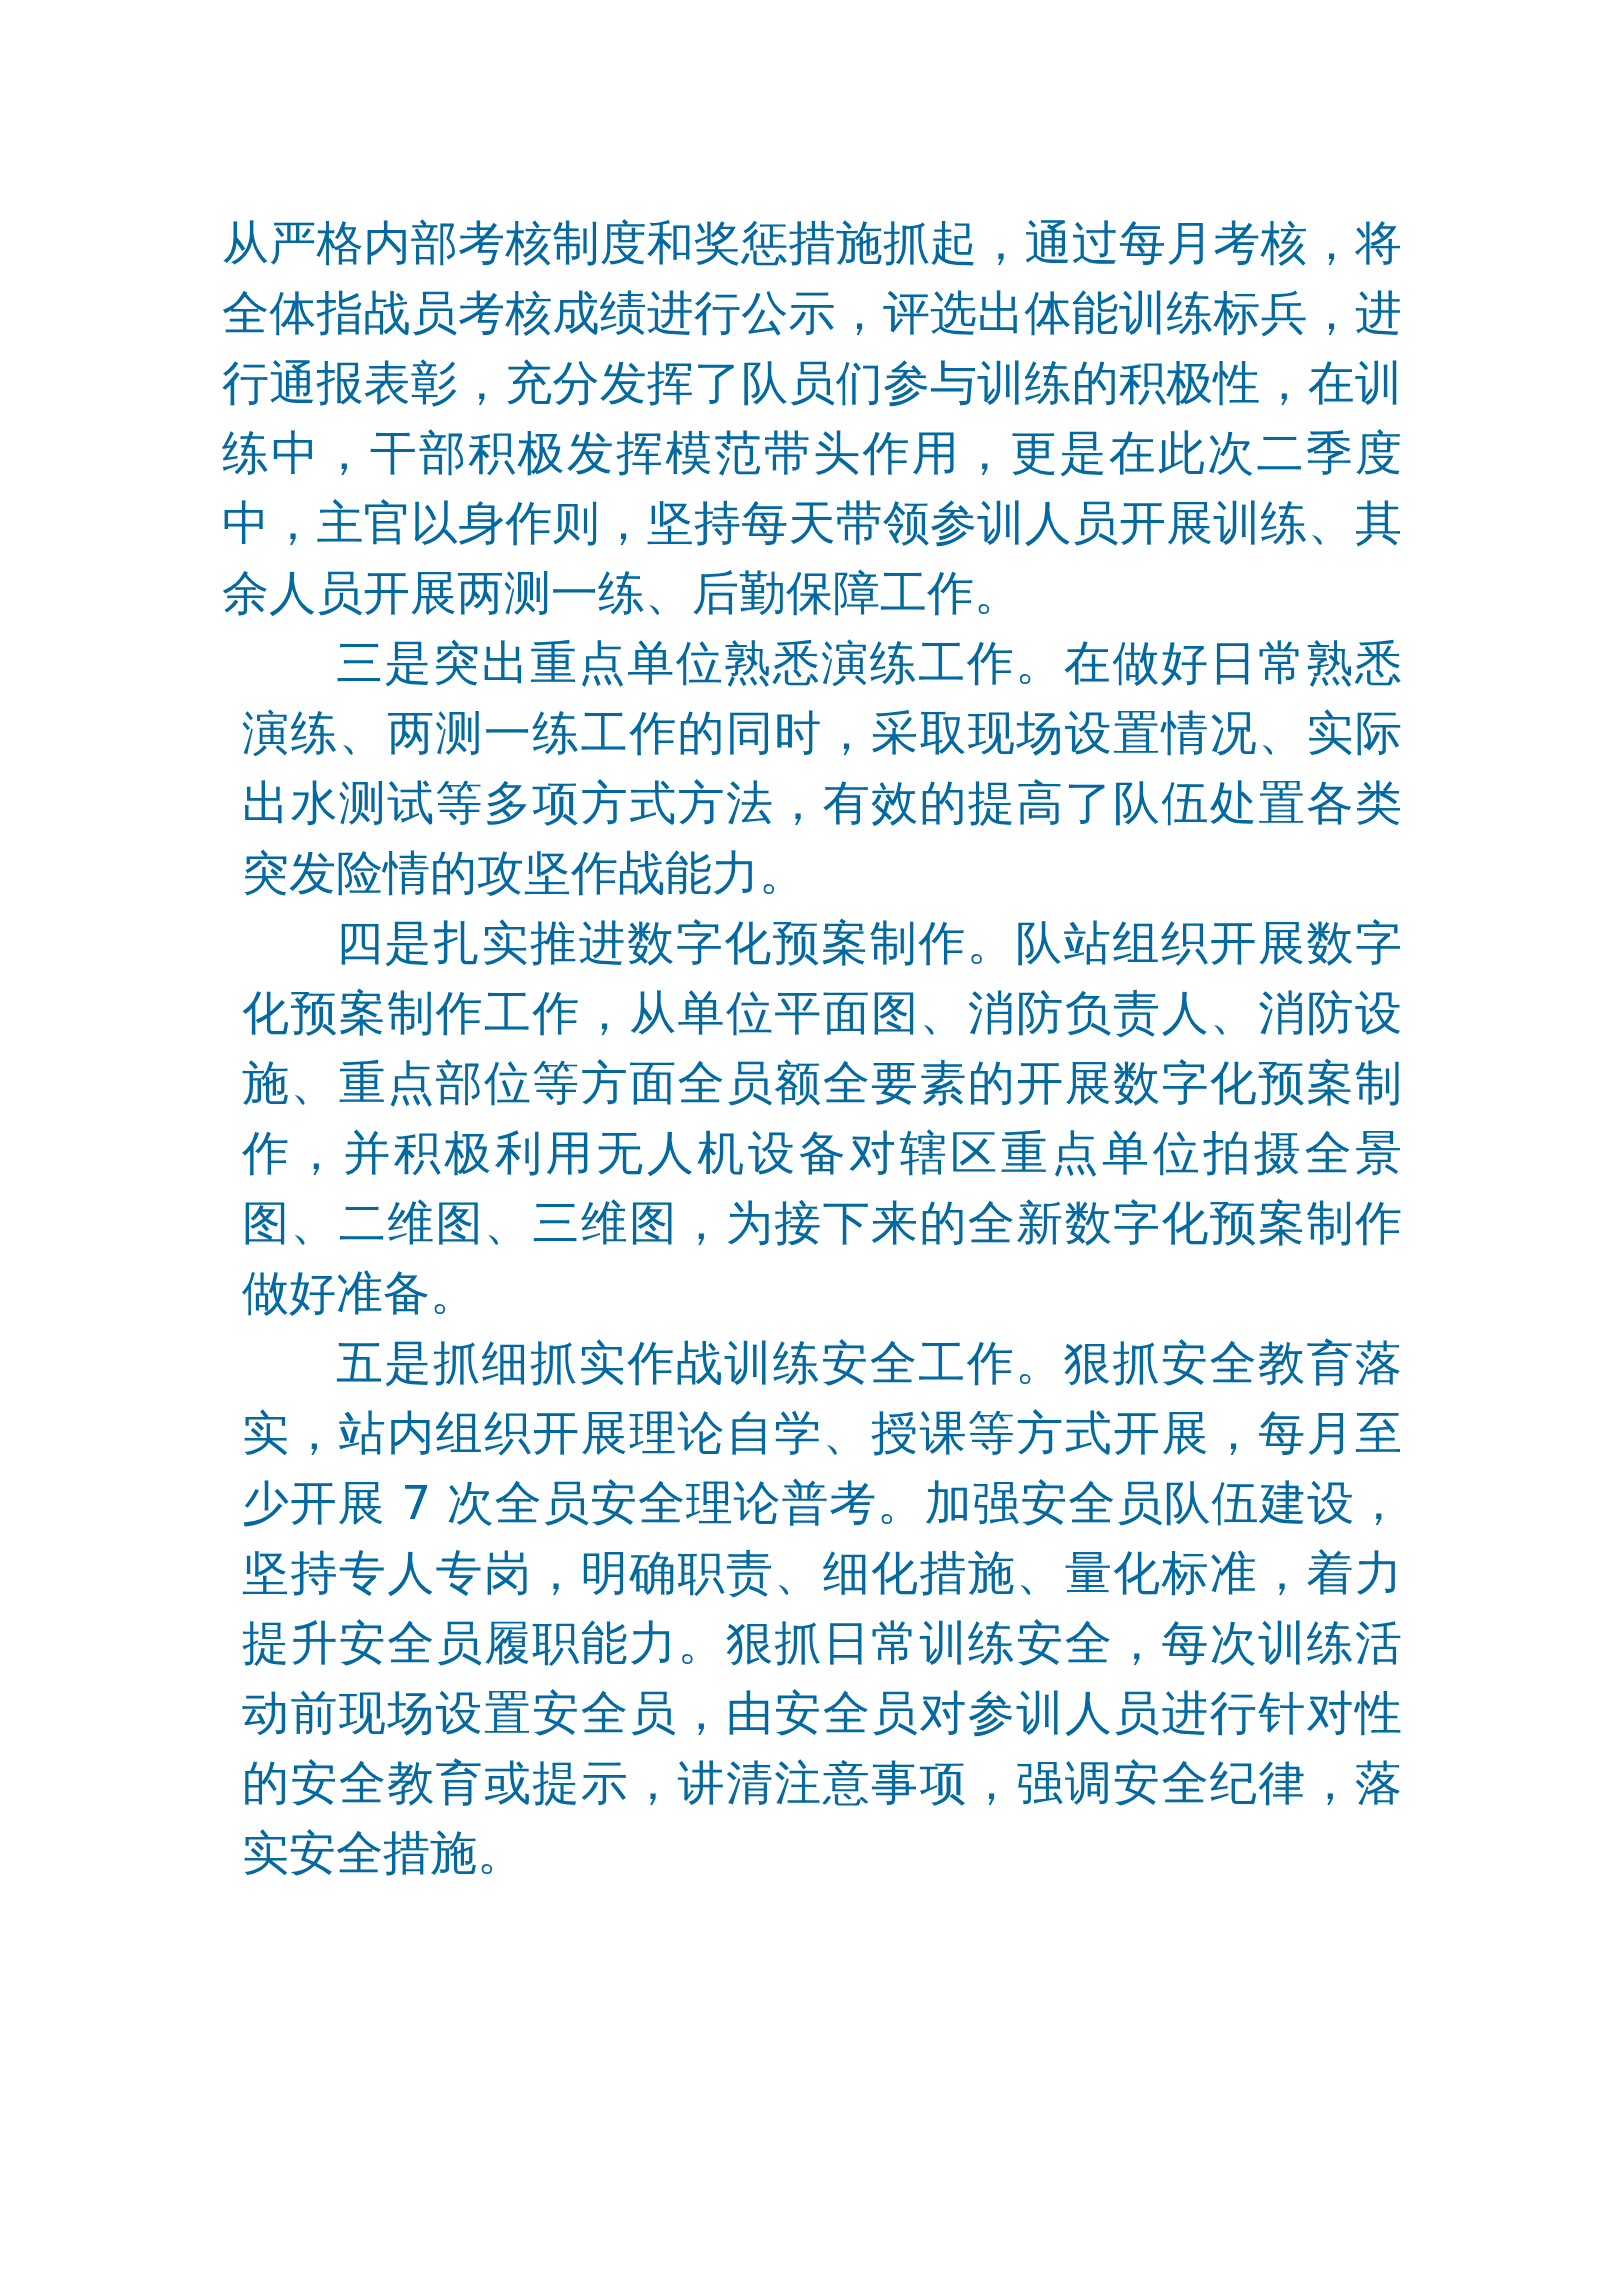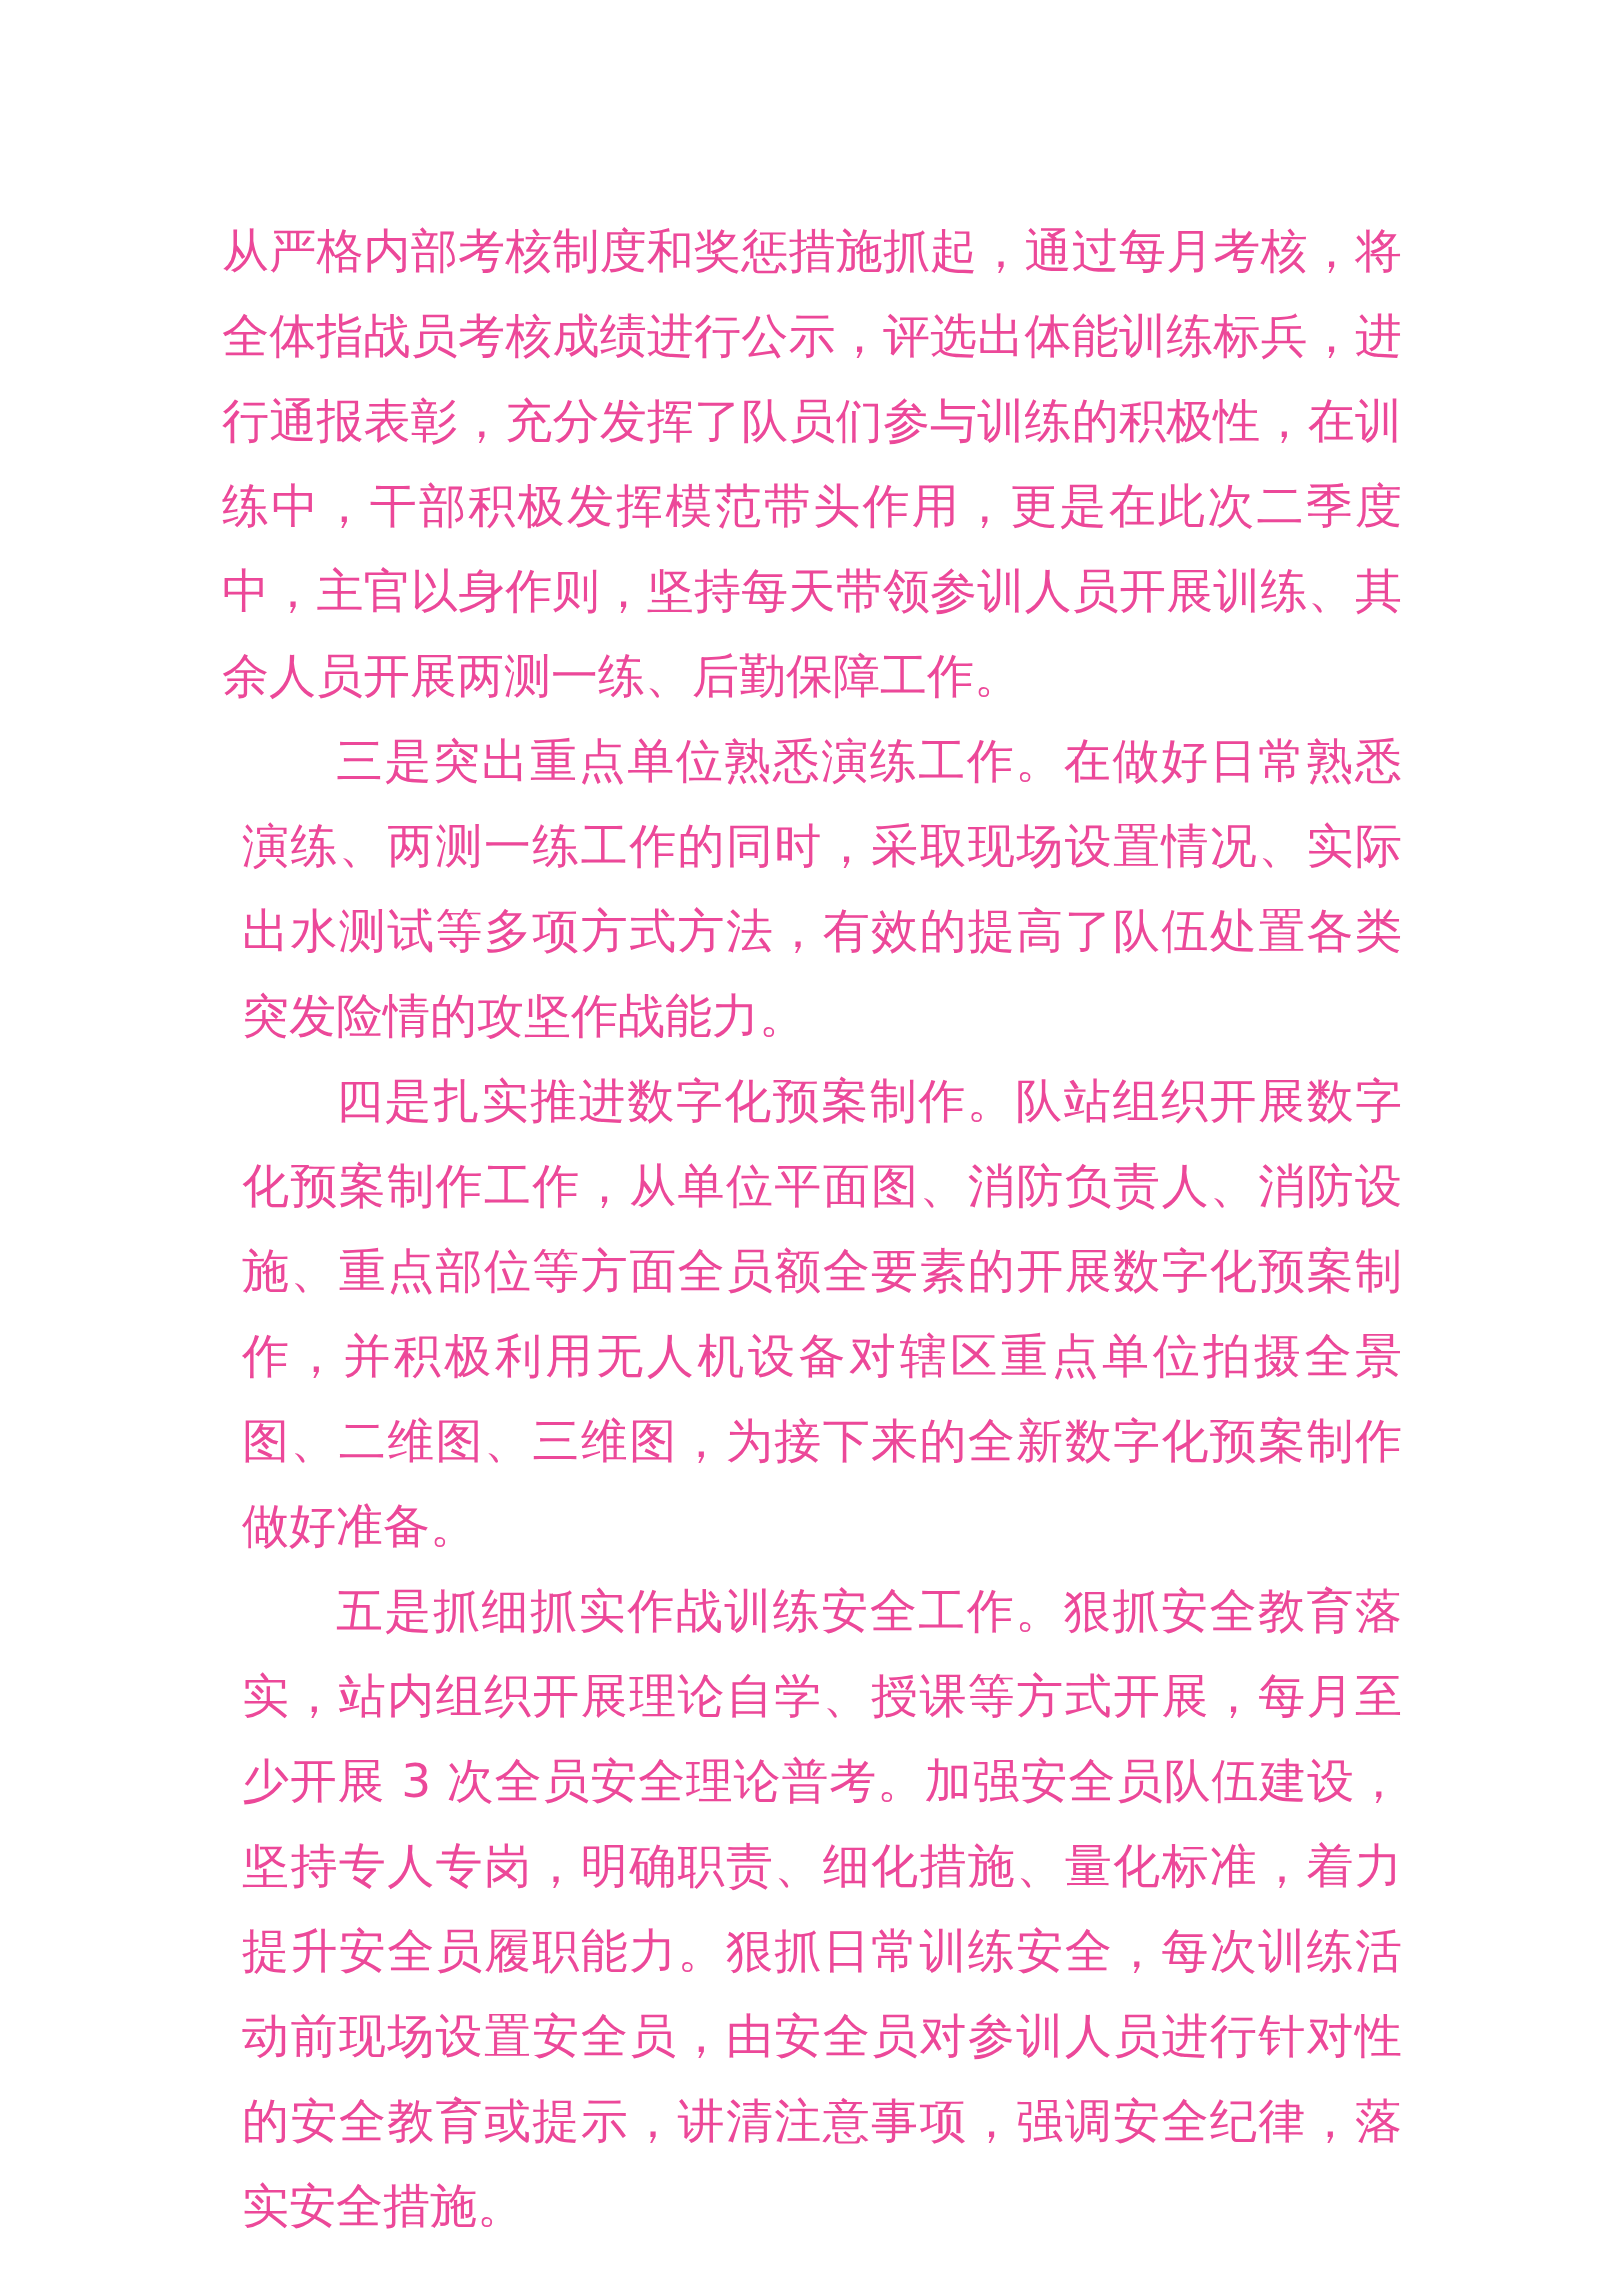--- a/index.html
+++ b/index.html
@@ -12,38 +12,38 @@
     width: 1621px;
     height: 2293px;
     overflow: hidden;
     font-family: "DejaVu Sans", "Liberation Sans", sans-serif;
   }
   .doc-page {
     position: absolute;
     left: 222px;
     top: 208px;
     width: 1180px;
-    color: #ec4899;
+    color: #0369a1;
     font-size: 47px;
-    line-height: 85px;
+    line-height: 70px;
     text-align: justify;
     letter-spacing: 0;
   }
   .doc-page p {
     margin: 0;
     padding: 0;
     word-break: break-all;
   }
   .doc-page p.indented {
     text-indent: 94px; 
     margin-left: 20px;
   }
 </style>
 </head>
 <body>
 
 <div class="doc-page">
   <p>从严格内部考核制度和奖惩措施抓起，通过每月考核，将全体指战员考核成绩进行公示，评选出体能训练标兵，进行通报表彰，充分发挥了队员们参与训练的积极性，在训练中，干部积极发挥模范带头作用，更是在此次二季度中，主官以身作则，坚持每天带领参训人员开展训练、其余人员开展两测一练、后勤保障工作。</p>
   <p class="indented">三是突出重点单位熟悉演练工作。在做好日常熟悉演练、两测一练工作的同时，采取现场设置情况、实际出水测试等多项方式方法，有效的提高了队伍处置各类突发险情的攻坚作战能力。</p>
   <p class="indented">四是扎实推进数字化预案制作。队站组织开展数字化预案制作工作，从单位平面图、消防负责人、消防设施、重点部位等方面全员额全要素的开展数字化预案制作，并积极利用无人机设备对辖区重点单位拍摄全景图、二维图、三维图，为接下来的全新数字化预案制作做好准备。</p>
-  <p class="indented">五是抓细抓实作战训练安全工作。狠抓安全教育落实，站内组织开展理论自学、授课等方式开展，每月至少开展 3 次全员安全理论普考。加强安全员队伍建设，坚持专人专岗，明确职责、细化措施、量化标准，着力提升安全员履职能力。狠抓日常训练安全，每次训练活动前现场设置安全员，由安全员对参训人员进行针对性的安全教育或提示，讲清注意事项，强调安全纪律，落实安全措施。</p>
+  <p class="indented">五是抓细抓实作战训练安全工作。狠抓安全教育落实，站内组织开展理论自学、授课等方式开展，每月至少开展 7 次全员安全理论普考。加强安全员队伍建设，坚持专人专岗，明确职责、细化措施、量化标准，着力提升安全员履职能力。狠抓日常训练安全，每次训练活动前现场设置安全员，由安全员对参训人员进行针对性的安全教育或提示，讲清注意事项，强调安全纪律，落实安全措施。</p>
 </div>
 
 
 </body></html>

